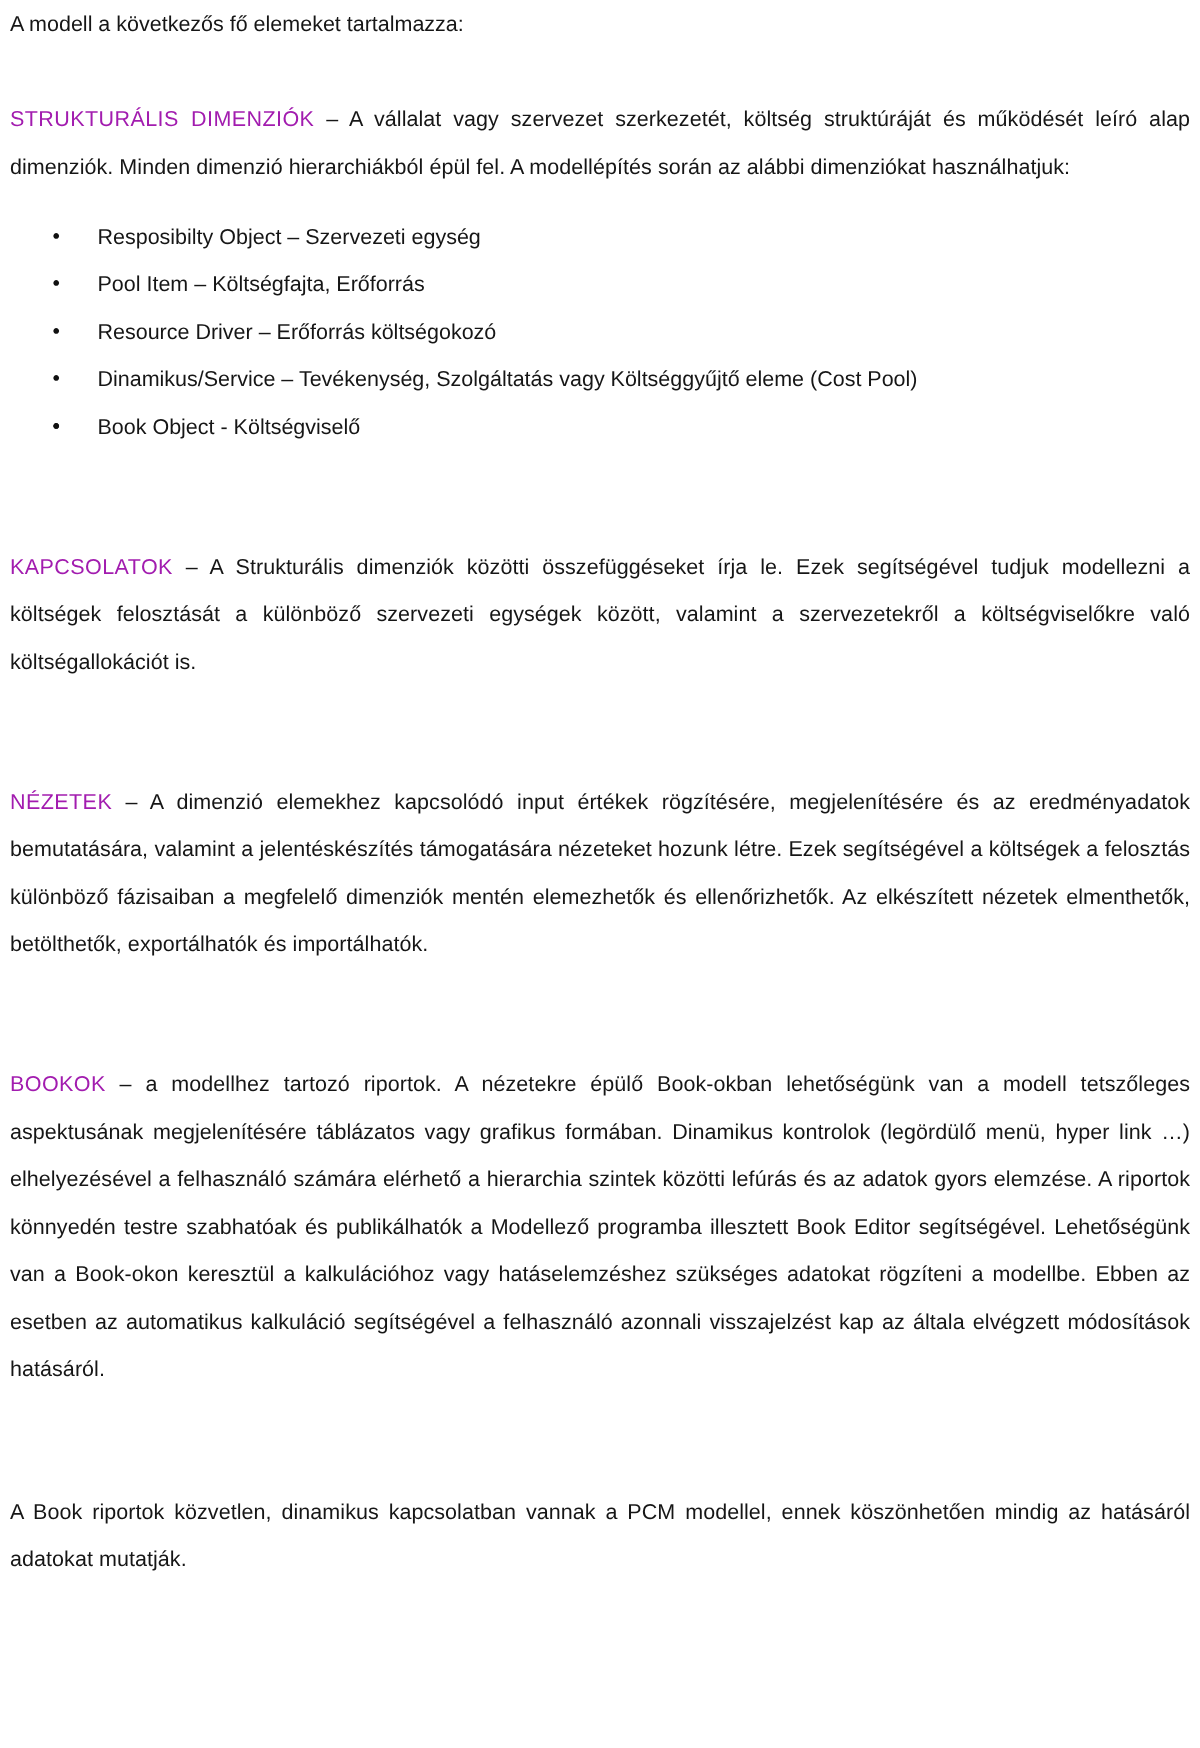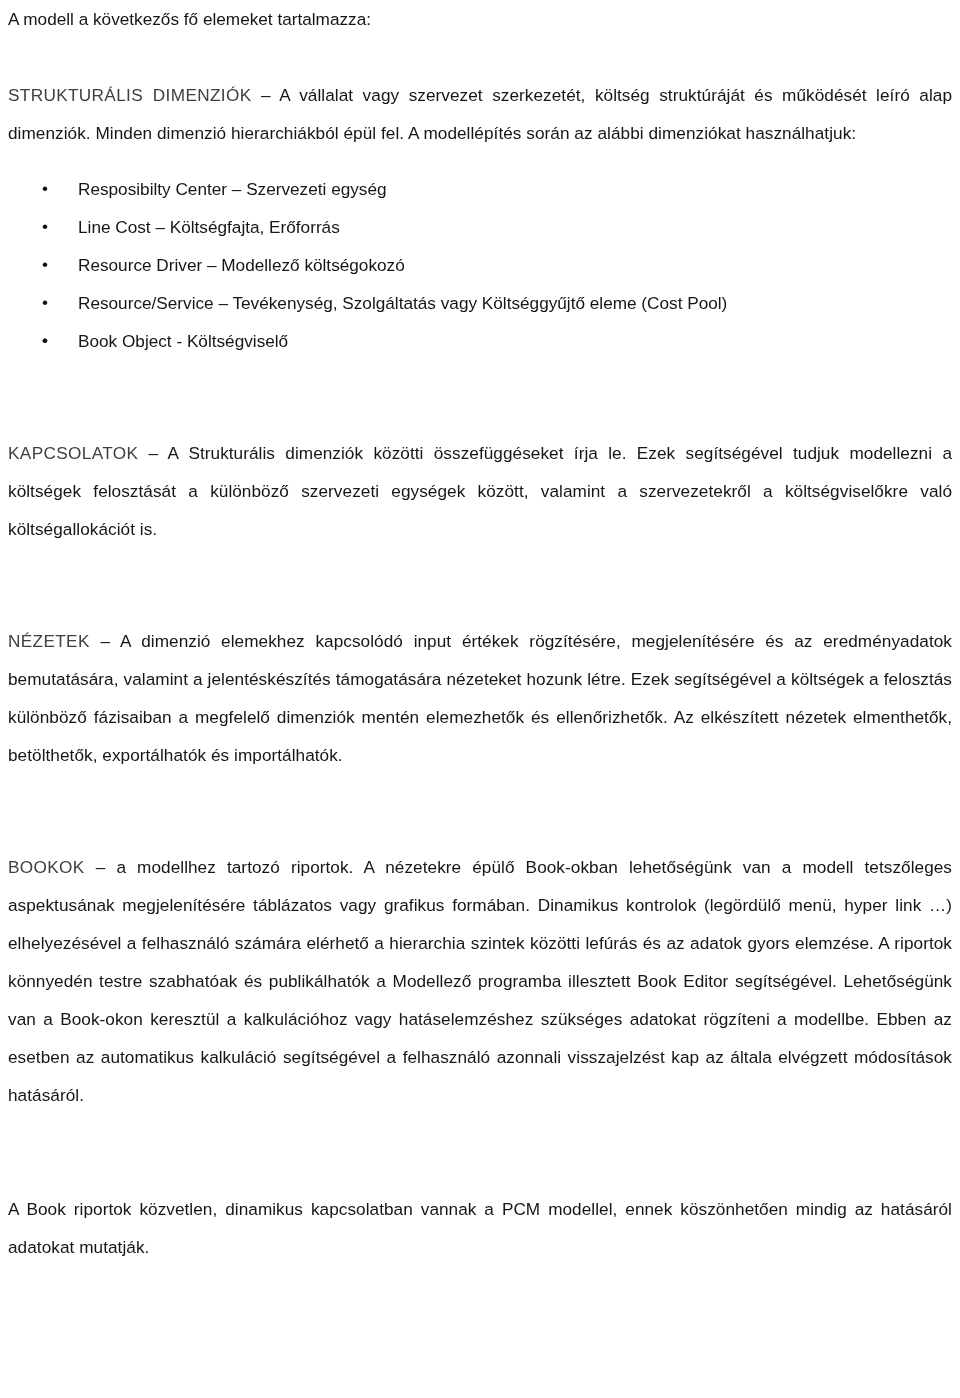--- a/index.html
+++ b/index.html
@@ -31,21 +31,21 @@
     margin: 0;
     padding: 0;
     text-align: justify;
     text-justify: inter-word;
     font-size: 17.2px;
     line-height: 38px;
     color: #161616;
     letter-spacing: 0.05px;
   }
   .kw {
-    color: #404040;
+    color: #a21caf;
     letter-spacing: 0.35px;
   }
   .spacer-lg { height: 38px; }
   .spacer-md { height: 36px; }
   .spacer-sm { height: 18px; }
 
   ul.bullets {
     list-style: none;
     margin: 0;
     padding: 0;
@@ -81,24 +81,24 @@
 
     <p class="intro-line">A modell a következős fő elemeket tartalmazza:</p>
 
     <div class="spacer-lg"></div>
 
     <p class="para"><span class="kw">STRUKTURÁLIS DIMENZIÓK</span><span> – A vállalat vagy szervezet szerkezetét, költség struktúráját és működését leíró alap dimenziók. Minden dimenzió hierarchiákból épül fel. A modellépítés során az alábbi dimenziókat használhatjuk:</span></p>
 
     <div class="spacer-sm"></div>
 
     <ul class="bullets">
-      <li><span class="dot">•</span><span>Resposibilty Center – Szervezeti egység</span></li>
-      <li><span class="dot">•</span><span>Line Cost – Költségfajta, Erőforrás</span></li>
-      <li><span class="dot">•</span><span>Resource Driver – Modellező költségokozó</span></li>
-      <li><span class="dot">•</span><span>Resource/Service – Tevékenység, Szolgáltatás vagy Költséggyűjtő eleme (Cost Pool)</span></li>
+      <li><span class="dot">•</span><span>Resposibilty Object – Szervezeti egység</span></li>
+      <li><span class="dot">•</span><span>Pool Item – Költségfajta, Erőforrás</span></li>
+      <li><span class="dot">•</span><span>Resource Driver – Erőforrás költségokozó</span></li>
+      <li><span class="dot">•</span><span>Dinamikus/Service – Tevékenység, Szolgáltatás vagy Költséggyűjtő eleme (Cost Pool)</span></li>
       <li><span class="dot">•</span></li>
       <li><span class="dot">•</span><span>Book Object - Költségviselő</span></li>
     </ul>
 
     <div class="spacer-lg"></div>
     <div class="spacer-md"></div>
 
     <p class="para"><span class="kw">KAPCSOLATOK</span><span> – A Strukturális dimenziók közötti összefüggéseket írja le. Ezek segítségével tudjuk modellezni a költségek felosztását a különböző szervezeti egységek között, valamint a szervezetekről a költségviselőkre való költségallokációt is.</span></p>
 
     <div class="spacer-lg"></div>

